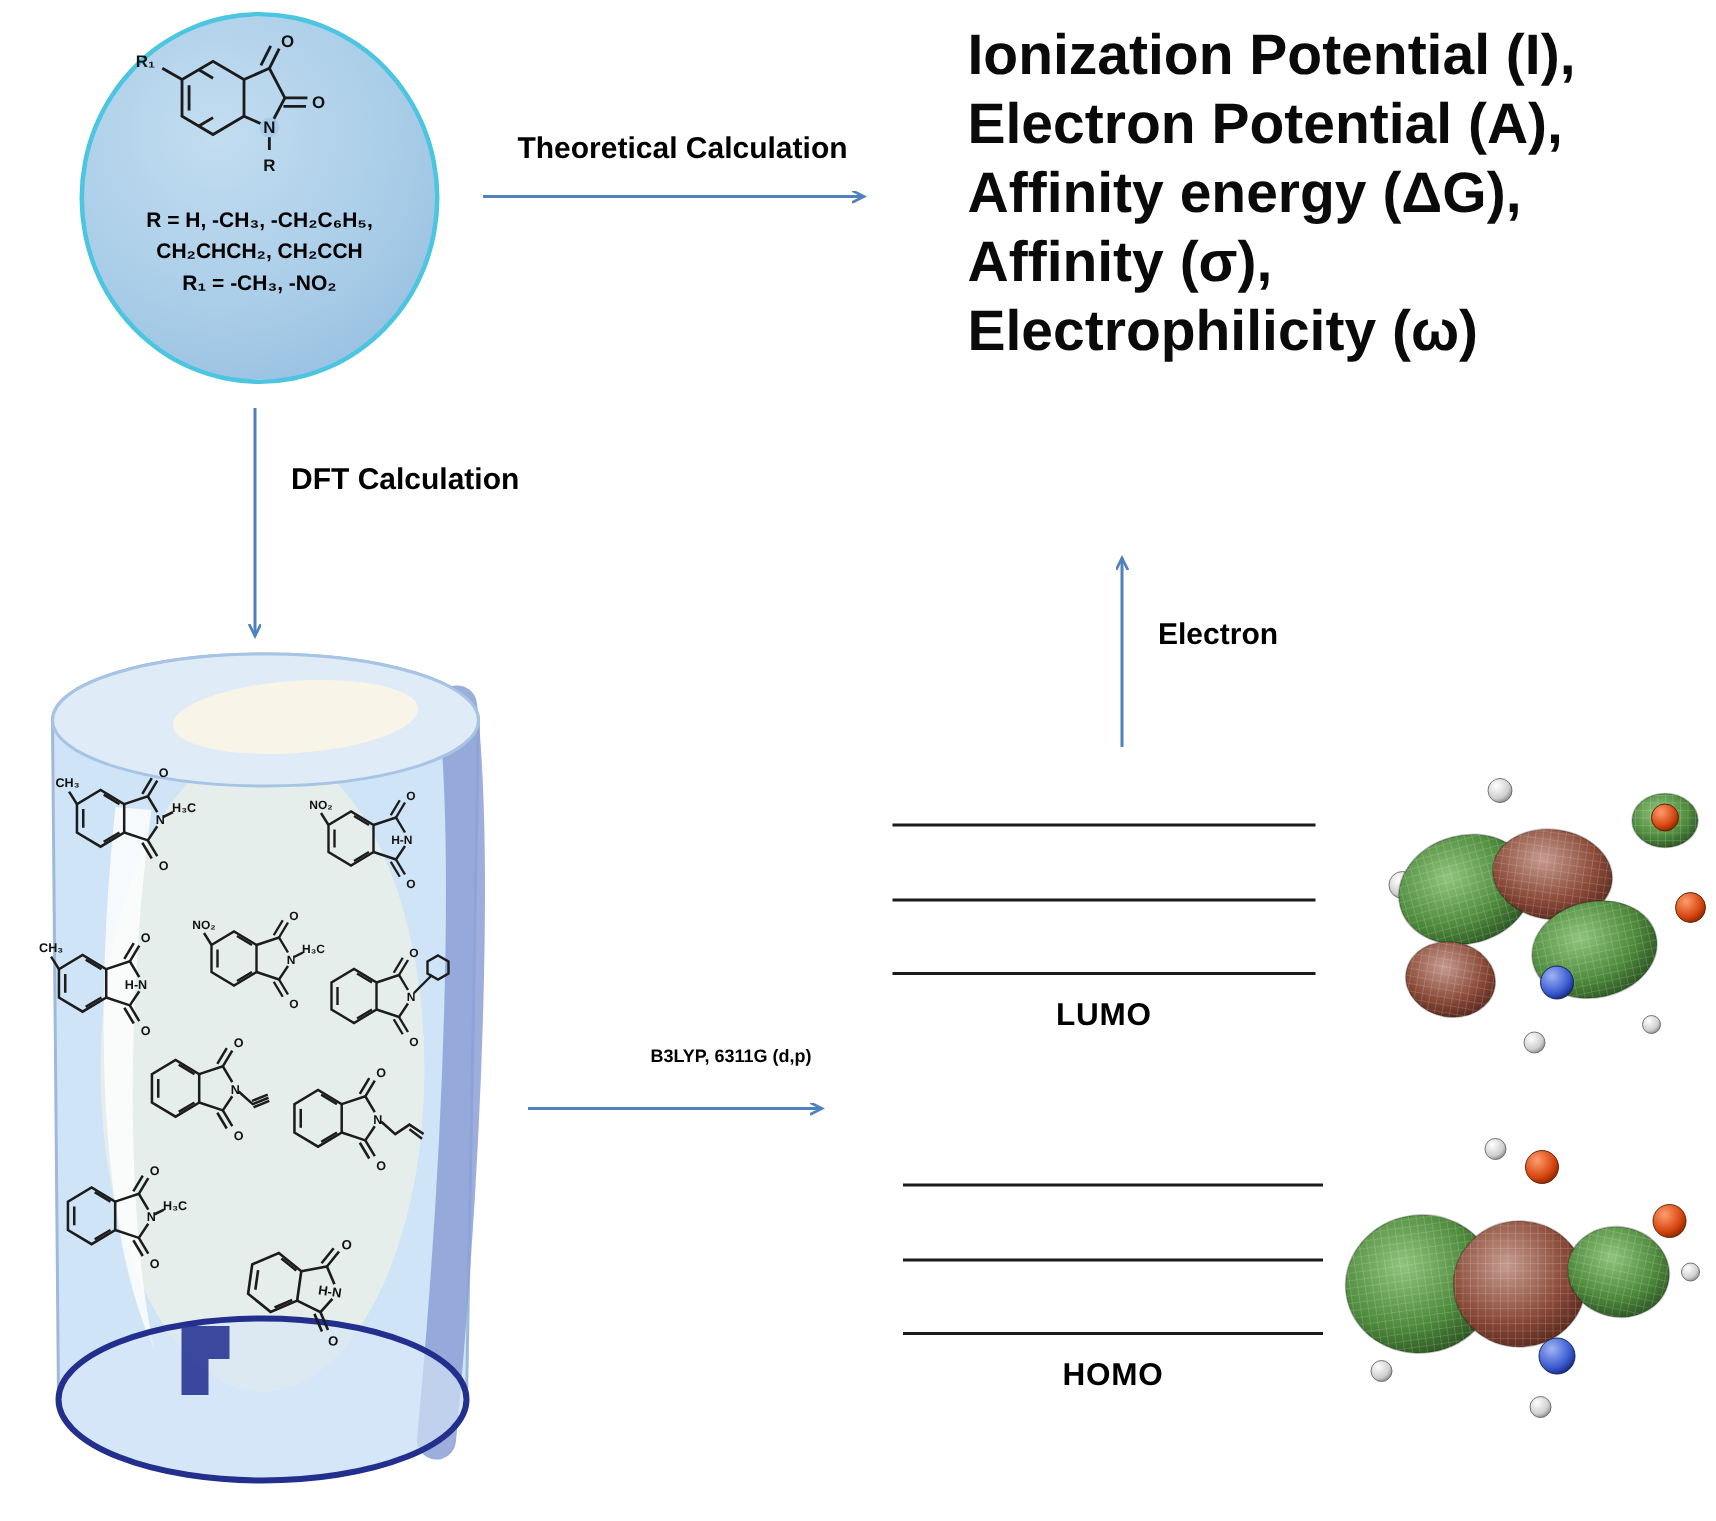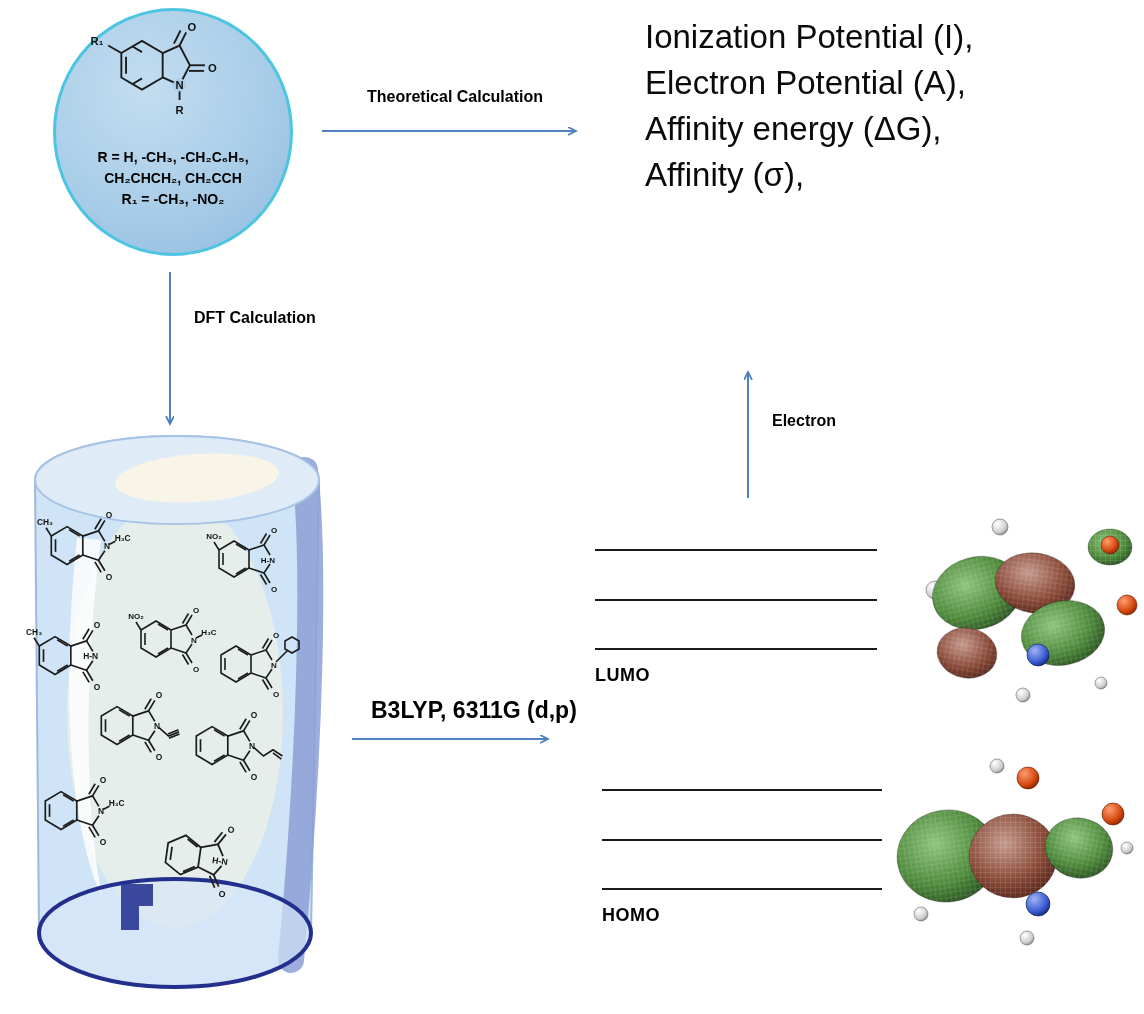--- a/index.html
+++ b/index.html
@@ -1,31 +1,31 @@
 <!DOCTYPE html>
 <html><head>
 <meta charset="utf-8">
 <style>
   *{margin:0;padding:0;box-sizing:border-box}
   body{background:#fff}
   .canvas{position:relative;width:1144px;height:1014px;background:#fff;overflow:hidden;
           font-family:"Liberation Sans","DejaVu Sans",sans-serif;color:#000}
   .overlay{position:absolute;left:0;top:0;pointer-events:none}
-  .lbl{position:absolute;font-weight:700;font-size:16px;white-space:nowrap;color:#000}
+  .lbl{position:absolute;font-weight:700;font-size:20px;white-space:nowrap;color:#000}
   .props{position:absolute;left:645px;top:14px}
-  .props div{font-size:33px;font-weight:400;line-height:46px;white-space:nowrap;color:#0a0a0a}
+  .props div{font-size:38px;font-weight:700;line-height:46px;white-space:nowrap;color:#0a0a0a}
   .bubble{position:absolute;left:53px;top:8px;width:240px;height:248px;border-radius:50%;
           background:radial-gradient(circle at 38% 32%, #c3ddf0 0%, #a9cde8 55%, #8fb9de 100%);
           border:3px solid #4cc5e0}
   .bubble-svg{display:block;margin:12px auto 0;width:198px;height:108px}
-  .bubble-text{margin-top:16px;text-align:center;font-size:14px;font-weight:700;line-height:21px}
+  .bubble-text{margin-top:5px;text-align:center;font-size:14px;font-weight:700;line-height:21px}
   .cyl{position:absolute;left:25px;top:428px;width:305px;height:566px}
   .elevels{position:absolute;height:150px}
   .elevel{position:absolute;left:0;right:0;height:0;border-top:2px solid #1b1b1b}
-  .elabel{position:absolute;top:116px;left:0;right:0;font-size:18px;
+  .elabel{position:absolute;top:116px;left:0;right:0;text-align:center;font-size:21px;
           font-weight:700;letter-spacing:.5px}
   .orbital{position:absolute}
   svg text{font-family:"Liberation Sans","DejaVu Sans",sans-serif}
   .mt{font-size:8px;font-weight:700;fill:#111}
   .at{font-size:12px;font-weight:700;fill:#111;text-anchor:middle}
   .bond{stroke:#1c1c1c;stroke-width:1.6;fill:none}
 </style>
 </head>
 <body>
 
@@ -67,28 +67,29 @@
     </svg>
     <div class="bubble-text">
       <div>R = H, -CH₃, -CH₂C₆H₅,</div>
       <div>CH₂CHCH₂, CH₂CCH</div>
       <div>R₁ = -CH₃, -NO₂</div>
     </div>
   </div>
 
   <div class="lbl" style="left:330px;top:88px;width:250px;text-align:center">Theoretical Calculation</div>
   <div class="lbl" style="left:194px;top:309px">DFT Calculation</div>
-  <div class="lbl" style="left:371px;top:697px;width:205px;text-align:left;font-size:23px">B3LYP, 6311G (d,p)</div>
+  <div class="lbl" style="left:336px;top:697px;width:205px;text-align:right;font-size:12px">B3LYP, 6311G (d,p)</div>
   <div class="lbl" style="left:772px;top:412px">Electron</div>
 
   <div class="props">
     <div>Ionization Potential (I),</div>
     <div>Electron Potential (A),</div>
     <div>Affinity energy (ΔG),</div>
     <div>Affinity (σ),</div>
+    <div>Electrophilicity (ω)</div>
   </div>
 
   <div class="cyl">
     <svg width="305" height="566" viewBox="0 0 305 566">
       <defs>
         <g id="skel">
           <g class="bond">
             <polygon points="6,22 6,40 21,49 36,40 36,22 21,13"></polygon>
             <line x1="10" y1="25" x2="10" y2="37"></line>
             <line x1="23" y1="16" x2="33" y2="22"></line>

